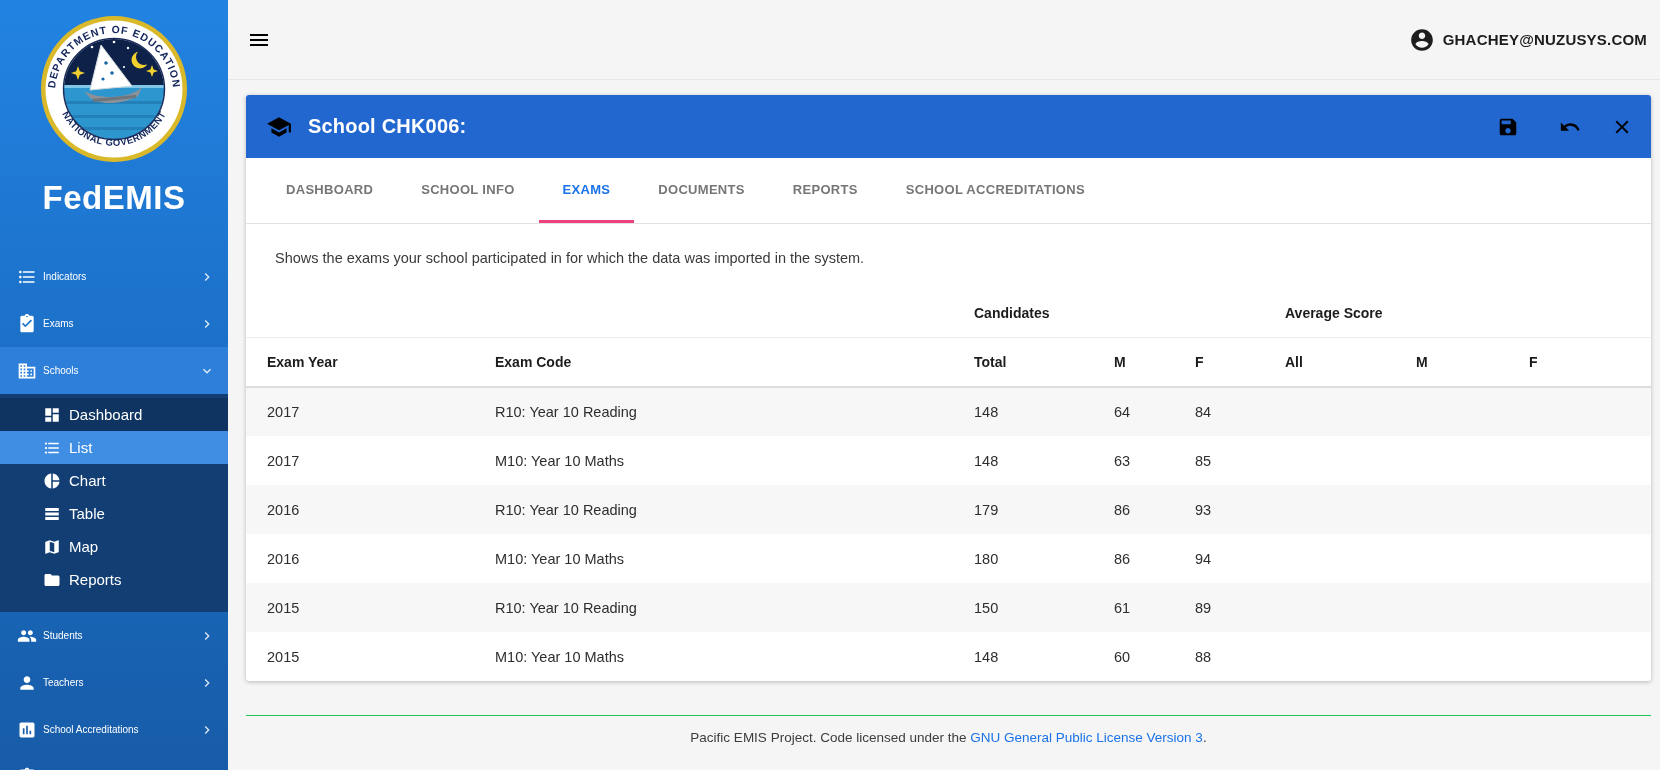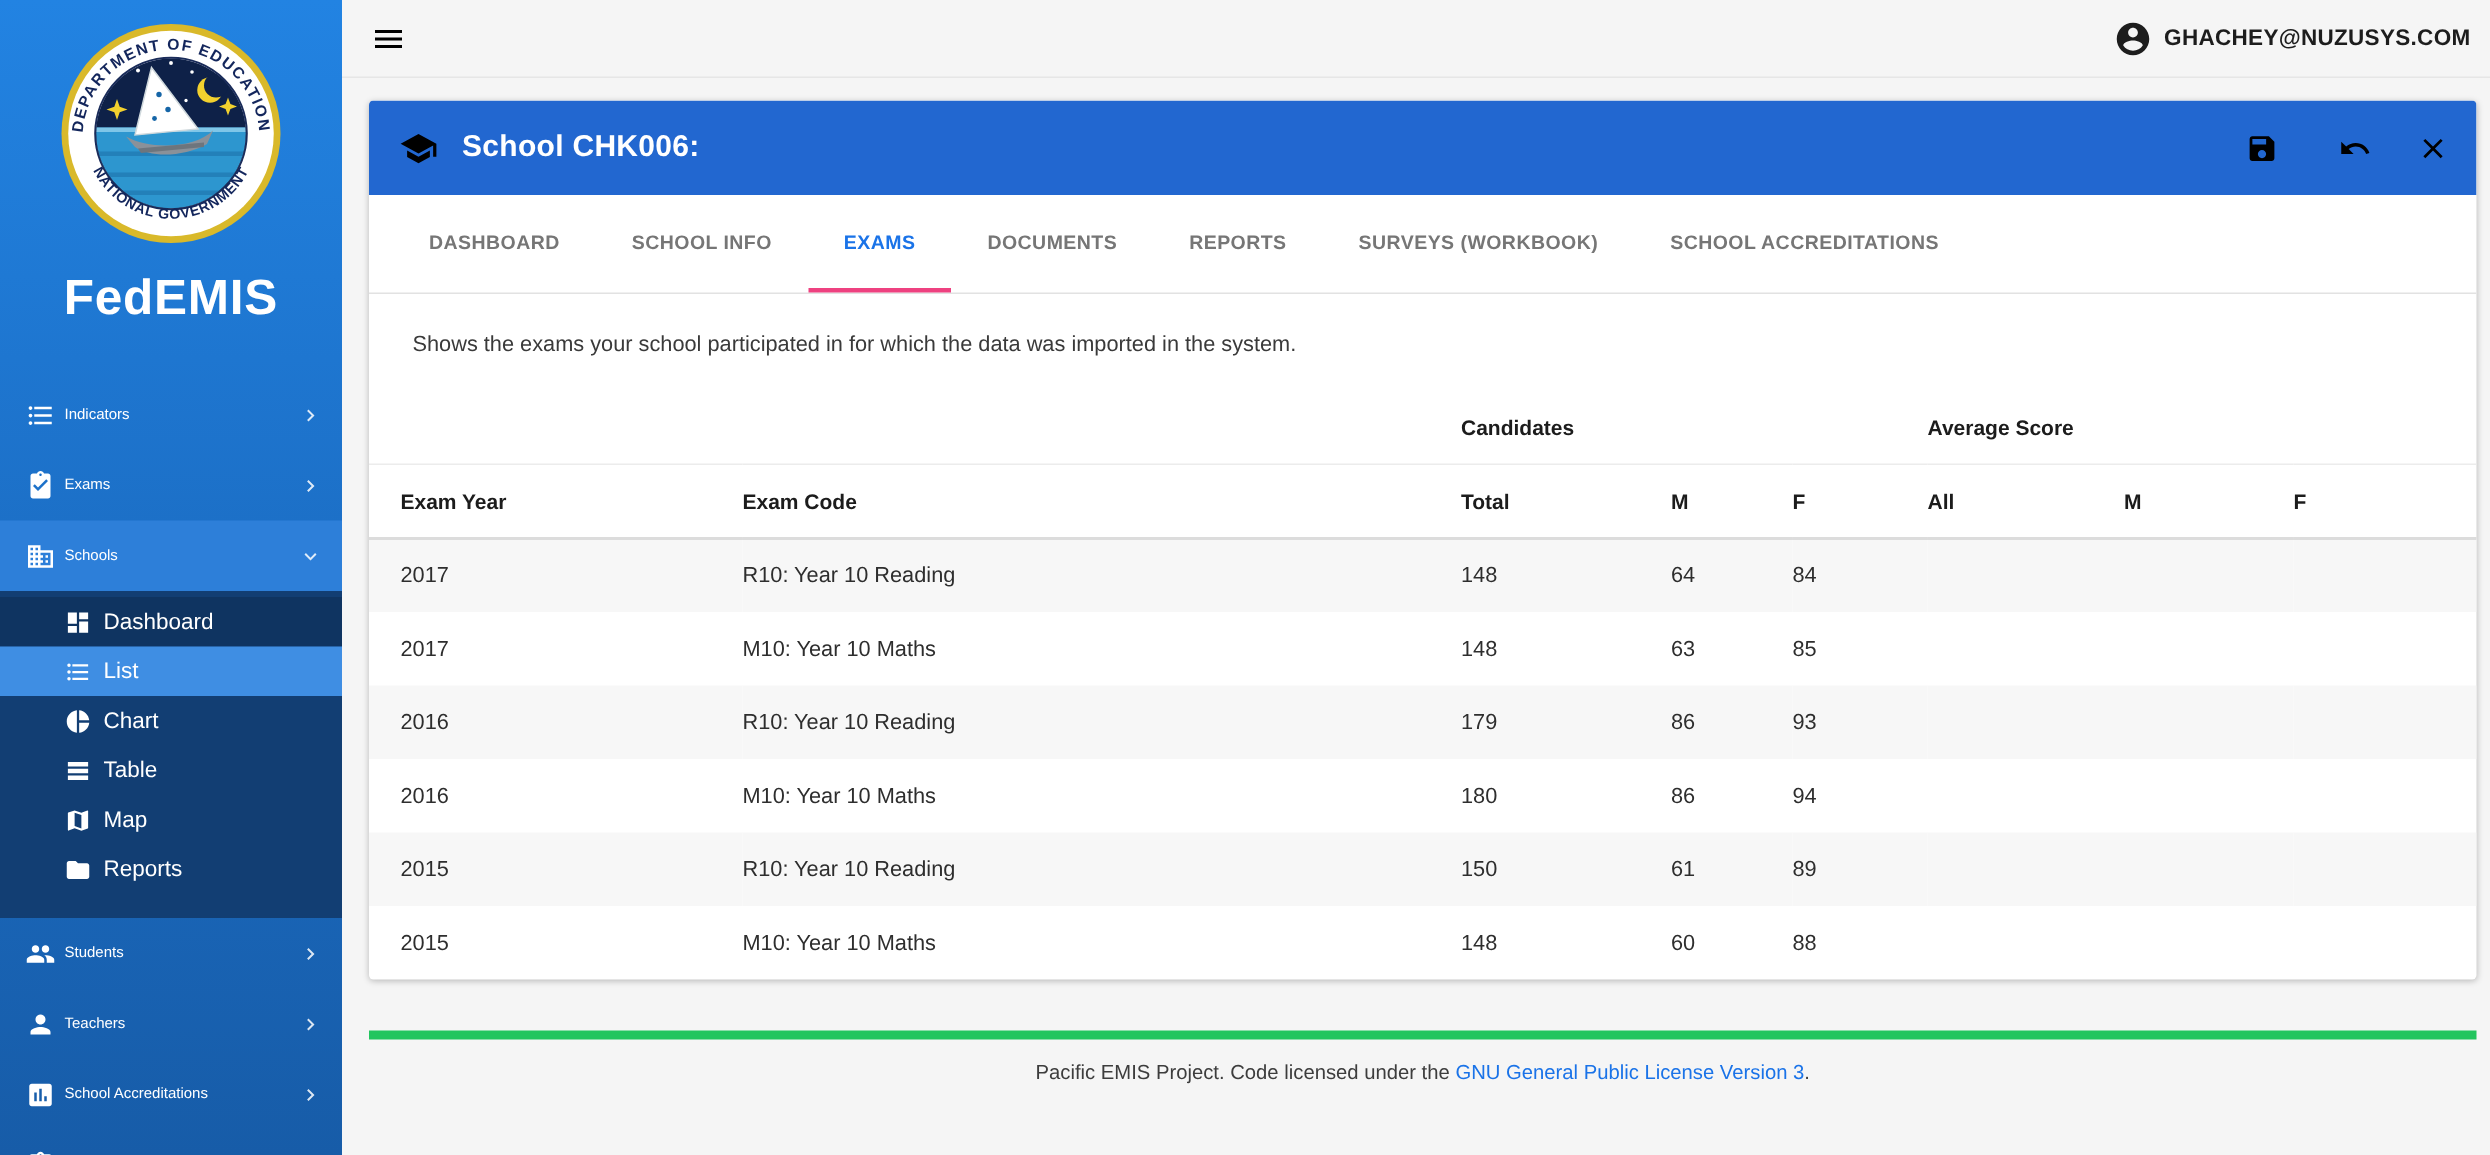--- a/index.html
+++ b/index.html
@@ -21,21 +21,21 @@
   .nav-item .lbl, .subitem .lbl { flex:1; }
   .icon.chev { width:16px; height:16px; margin:0; opacity:.85; }
   .submenu { background:var(--submenu_bg,#123e73); padding:4px 0 16px; }
   .subitem { height:33px; display:flex; align-items:center; padding-left:43px; font-size:15px; cursor:pointer; }
   .subitem .icon { width:18px; height:18px; margin-right:8px; }
   .subitem.active { background:var(--submenu_active,#3f8ee3); }
   .subitem.shaded { background:rgba(0,0,0,.15); }
 
   
   .main { position:absolute; left:228px; top:0; width:1432px; height:770px; }
-  .topbar { height:52px; display:flex; align-items:center; padding:0 13px 0 19px;
+  .topbar { height:80px; display:flex; align-items:center; padding:0 13px 0 19px;
             background:var(--topbar_bg,#f5f5f5); border-bottom:1px solid #e6e6e6; }
   .hamburger { width:24px; height:24px; color:#272727; cursor:pointer; display:inline-flex; }
   .topbar .spacer { flex:1; }
   .user-chip { display:flex; align-items:center; gap:8px; cursor:pointer; }
   .user-chip .icon { width:26px; height:26px; color:#1d1d1d; }
   .user-email { font-weight:bold; font-size:15px; color:#1d1d1d; letter-spacing:.2px; }
 
   
   .card { margin:15px 9px 0 18px; background:#fff; border-radius:3px;
           box-shadow:0 1px 4px rgba(0,0,0,.25); overflow:hidden; }
@@ -60,21 +60,21 @@
   table.exams col.c1{width:249px} table.exams col.c2{width:479px} table.exams col.c3{width:140px}
   table.exams col.c4{width:81px}  table.exams col.c5{width:90px}  table.exams col.c6{width:131px}
   table.exams col.c7{width:113px}
   .exams th { text-align:left; font-size:14px; color:#1c1c1c; font-weight:bold; }
   .exams .grp th { height:48px; border-bottom:1px solid #ececec; }
   .exams .hdr th { height:50px; border-bottom:2px solid #dcdcdc; }
   .exams td { height:49px; font-size:14.5px; color:#2e2e2e; }
   .exams td:first-child, .exams th:first-child { padding-left:21px; }
   .exams tbody tr:nth-child(odd) { background:#f7f7f7; }
 
-  .footer { margin:34px 9px 0 18px; border-top:6px solid #22c55e; padding-top:14px;
+  .footer { margin:34px 9px 0 18px; border-top:1px solid #22c55e; padding-top:14px;
             text-align:center; font-size:13.5px; color:#3d3d3d; }
   .footer a { color:var(--link,#1a73e8); text-decoration:none; cursor:pointer; }
 </style>
 </head>
 <body>
 
 <aside class="sidebar">
   <svg class="seal" viewBox="0 0 148 148">
     <defs>
       <clipPath id="field">
@@ -300,21 +300,20 @@
           </svg>
         </button>
     </div>
 
     <div class="tabs">
         <div class="tab">DASHBOARD</div>
         <div class="tab">SCHOOL INFO</div>
         <div class="tab active">EXAMS</div>
         <div class="tab">DOCUMENTS</div>
         <div class="tab">REPORTS</div>
-        <div class="tab">SURVEYS (WORKBOOK)</div>
         <div class="tab">SCHOOL ACCREDITATIONS</div>
       </div>
 
     <div class="description">Shows the exams your school participated in for which the data was imported in the system.</div>
 
     <table class="exams">
       <colgroup>
           <col class="c1">
           <col class="c2">
           <col class="c3">

